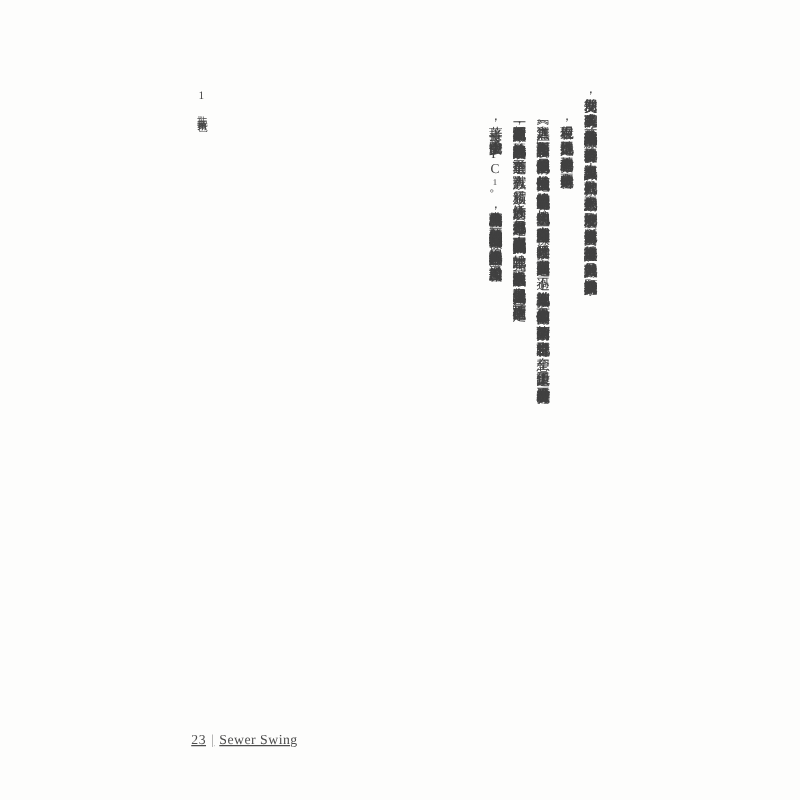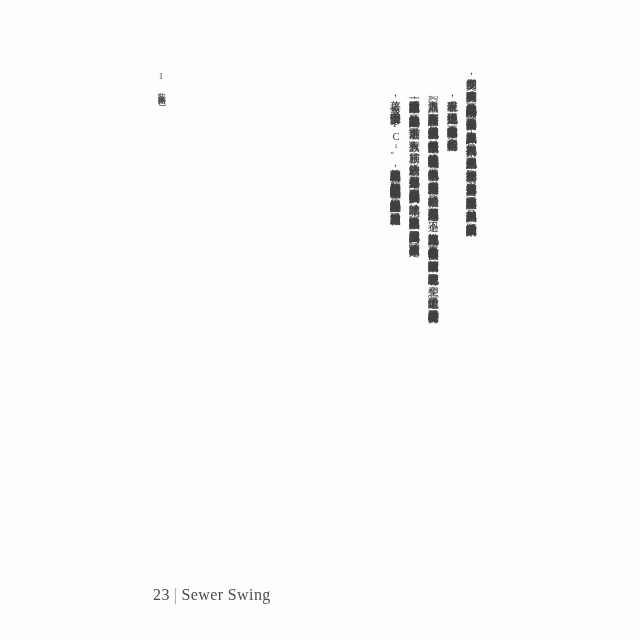--- a/index.html
+++ b/index.html
@@ -59,24 +59,25 @@
   .fn-text {
     font-size: 8.3px;
     margin-inline-start: 5px;
     letter-spacing: 1.2px;
   }
   
   .page-footer {
     position: absolute;
     top: 586px;
     left: 153px;
-    font-size: 16px;
+    font-size: 11px;
     letter-spacing: 0.4px;
     color: #4d4d4d;
     white-space: nowrap;
+    text-decoration: underline;
   }
   .page-footer .sep {
     color: #9a9a9a;
     margin: 0 4px;
   }
 </style>
 </head>
 <body>
 
 <div class="page">

